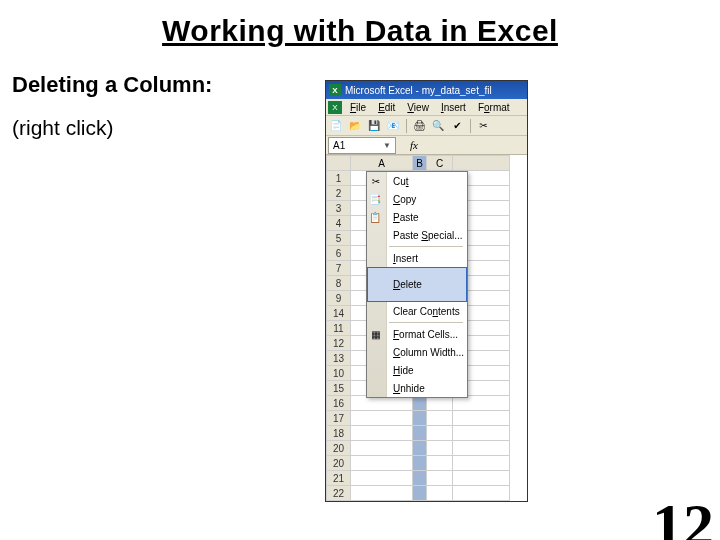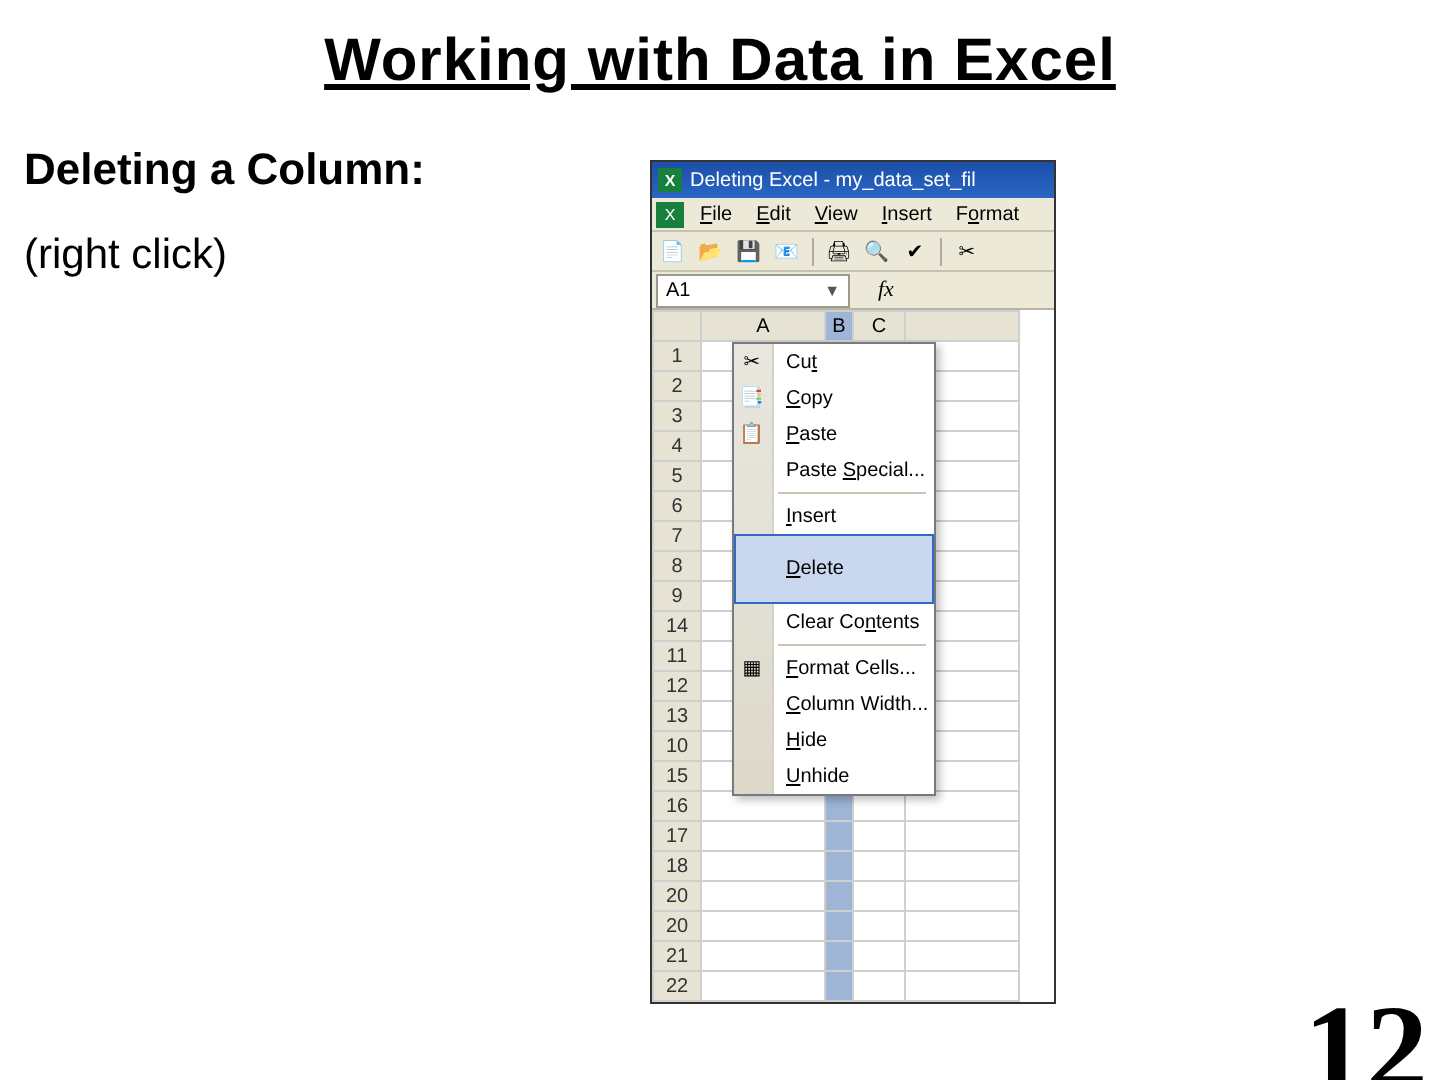--- a/index.html
+++ b/index.html
@@ -102,21 +102,21 @@
   
   .fxbar {
     background: #ece9d8;
     height: 19px;
     display: flex;
     align-items: center;
     border-bottom: 1px solid #b8b5a5;
     font-size: 10px;
   }
   .namebox {
-    width: 97px;
+    width: 68px;
     height: 17px;
     background: #fff;
     border: 1px solid #9d9a8c;
     margin-left: 2px;
     display: flex;
     align-items: center;
     padding: 0 4px;
     justify-content: space-between;
   }
   .namebox-drop { font-size:8px; color:#555; }
@@ -209,21 +209,21 @@
 <body>
 
 <h1 class="slide-title">Working with Data in Excel</h1>
 <div class="subtitle">Deleting a Column:</div>
 <div class="note">(right click)</div>
 
 <div class="excel-wrap">
 
   <div class="titlebar">
     <span class="xl-icon">X</span>
-    <span class="titlebar-text">Deleting Excel - my_data_set_fil</span>
+    <span class="titlebar-text">Microsoft Excel - my_data_set_fil</span>
   </div>
 
   <div class="menubar">
     <span class="menu-ctrl">X</span>
     <span class="menu-item"><u>F</u><span></span>ile</span>
     <span class="menu-item"><u>E</u>dit</span>
     <span class="menu-item"><u>V</u>iew</span>
     <span class="menu-item"><u>I</u>nsert</span>
     <span class="menu-item">F<u>o</u>rmat</span>
   </div>

